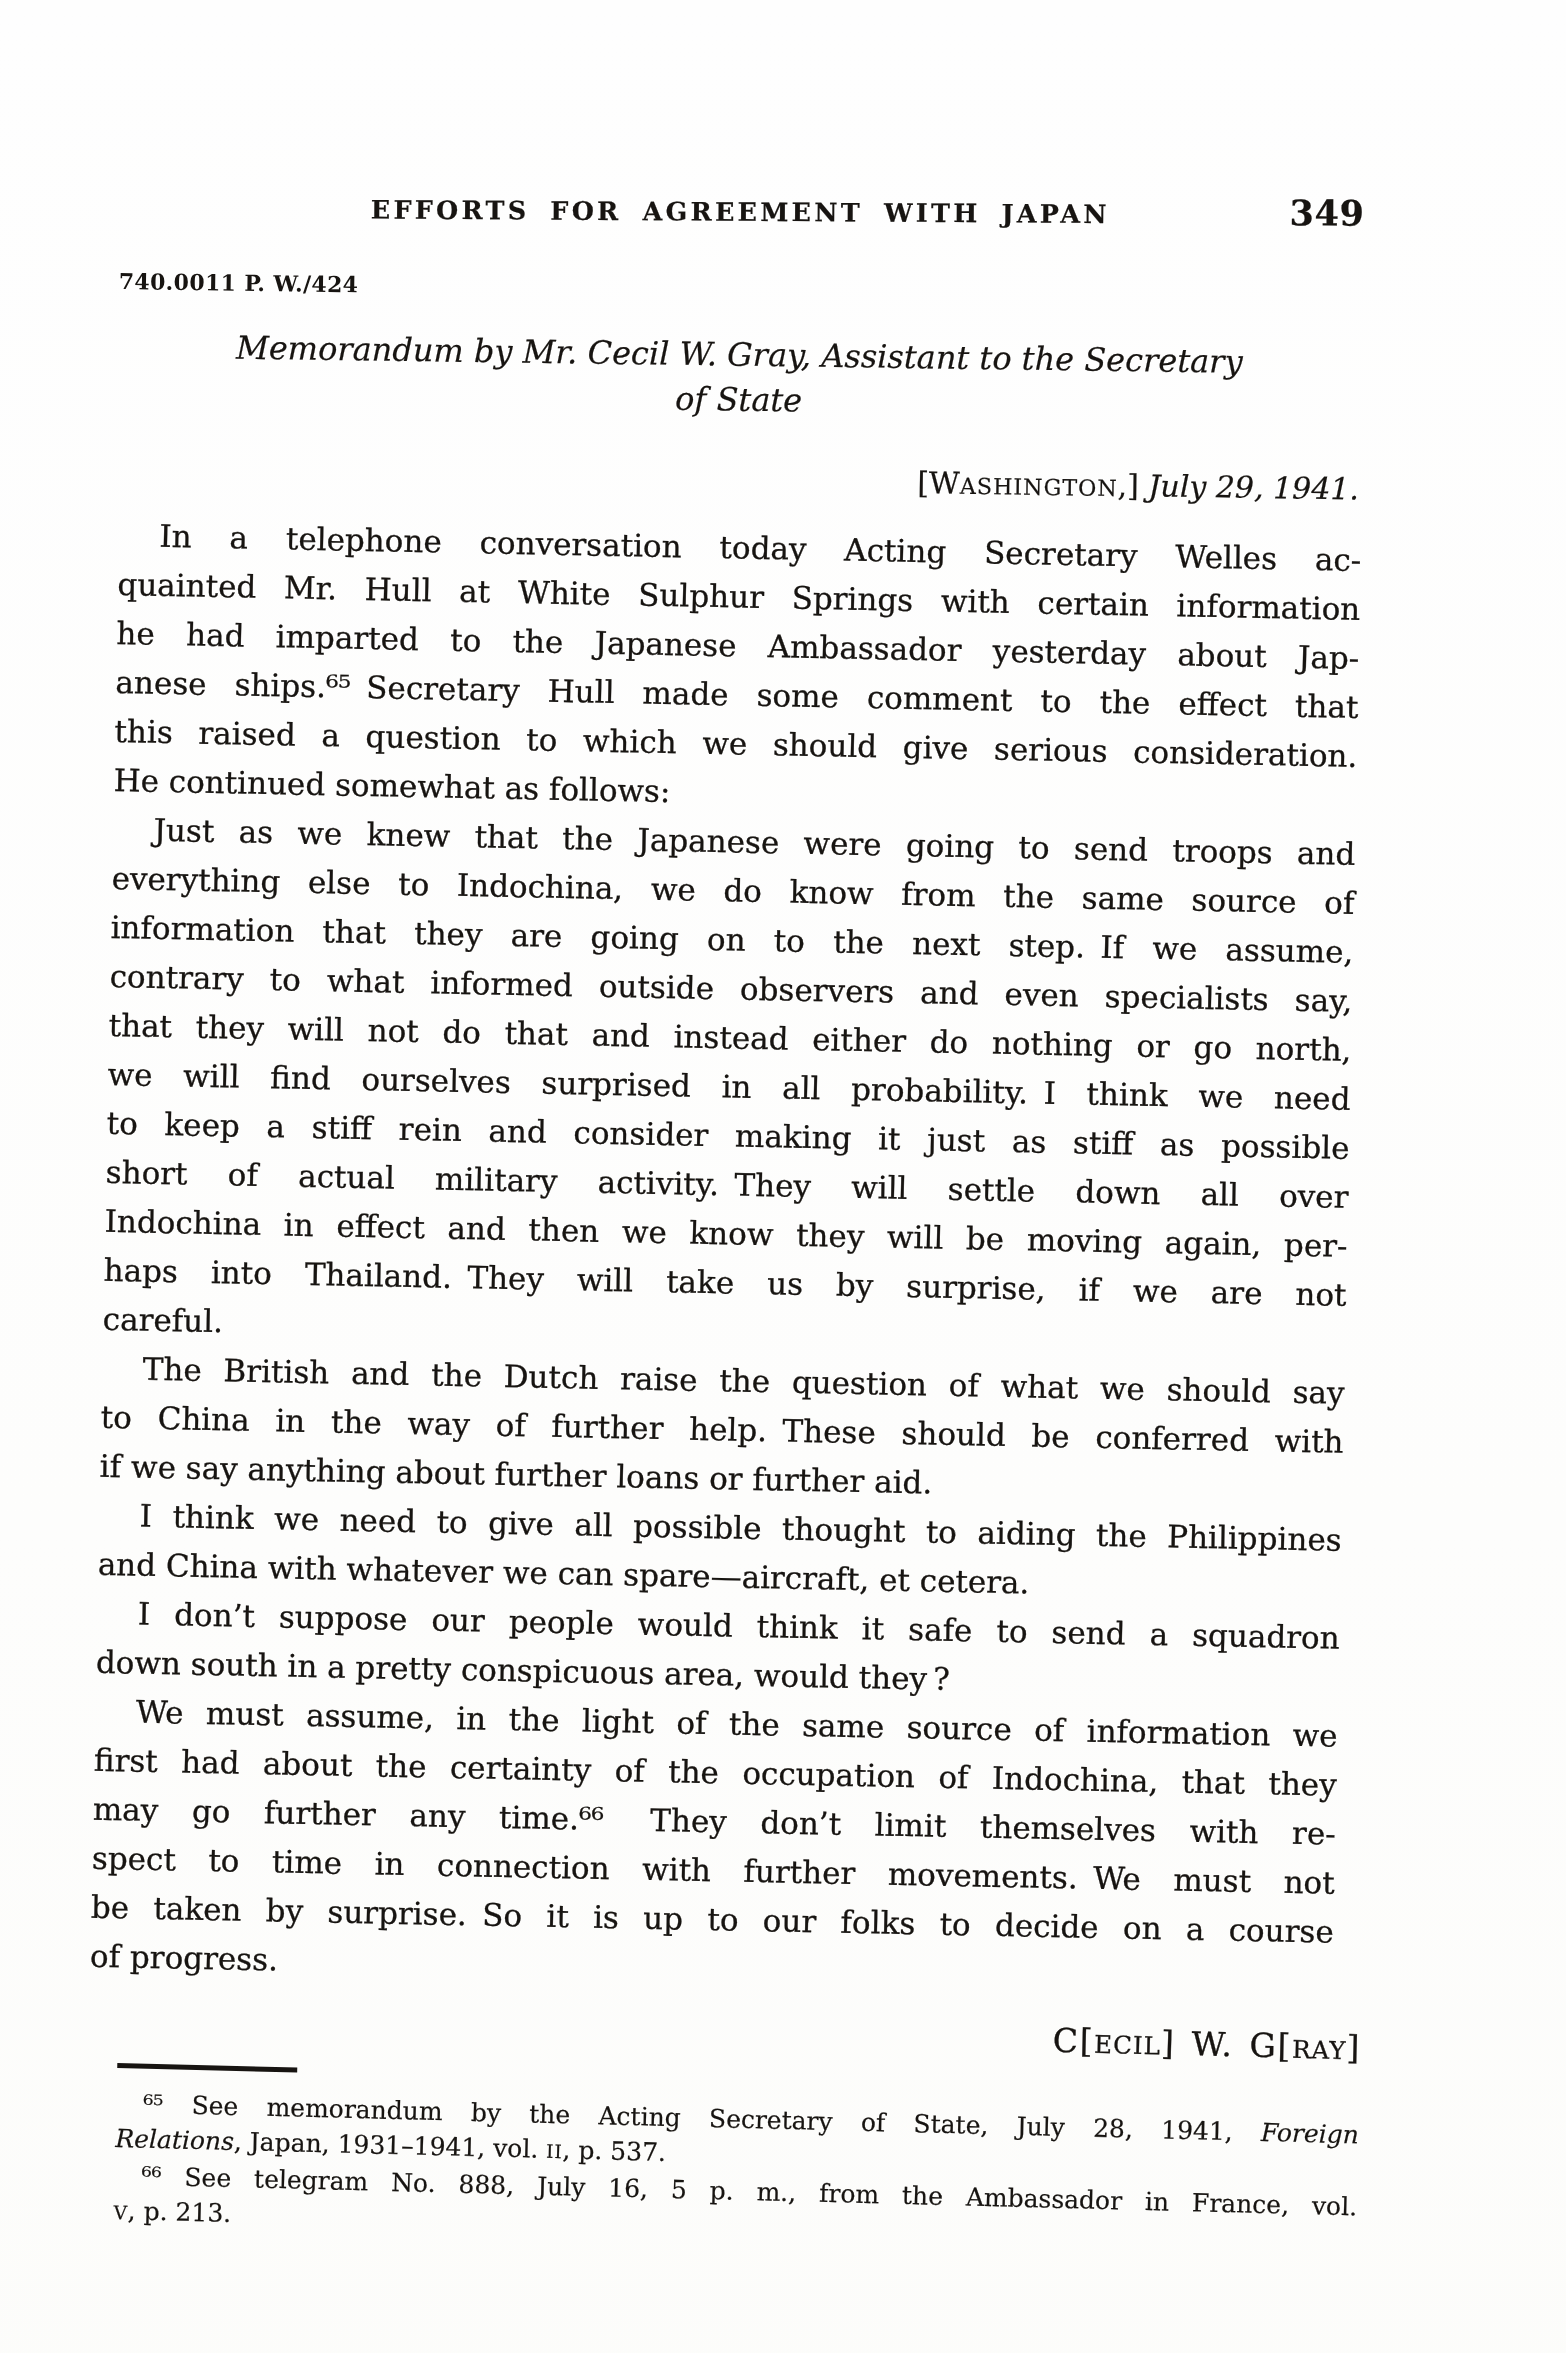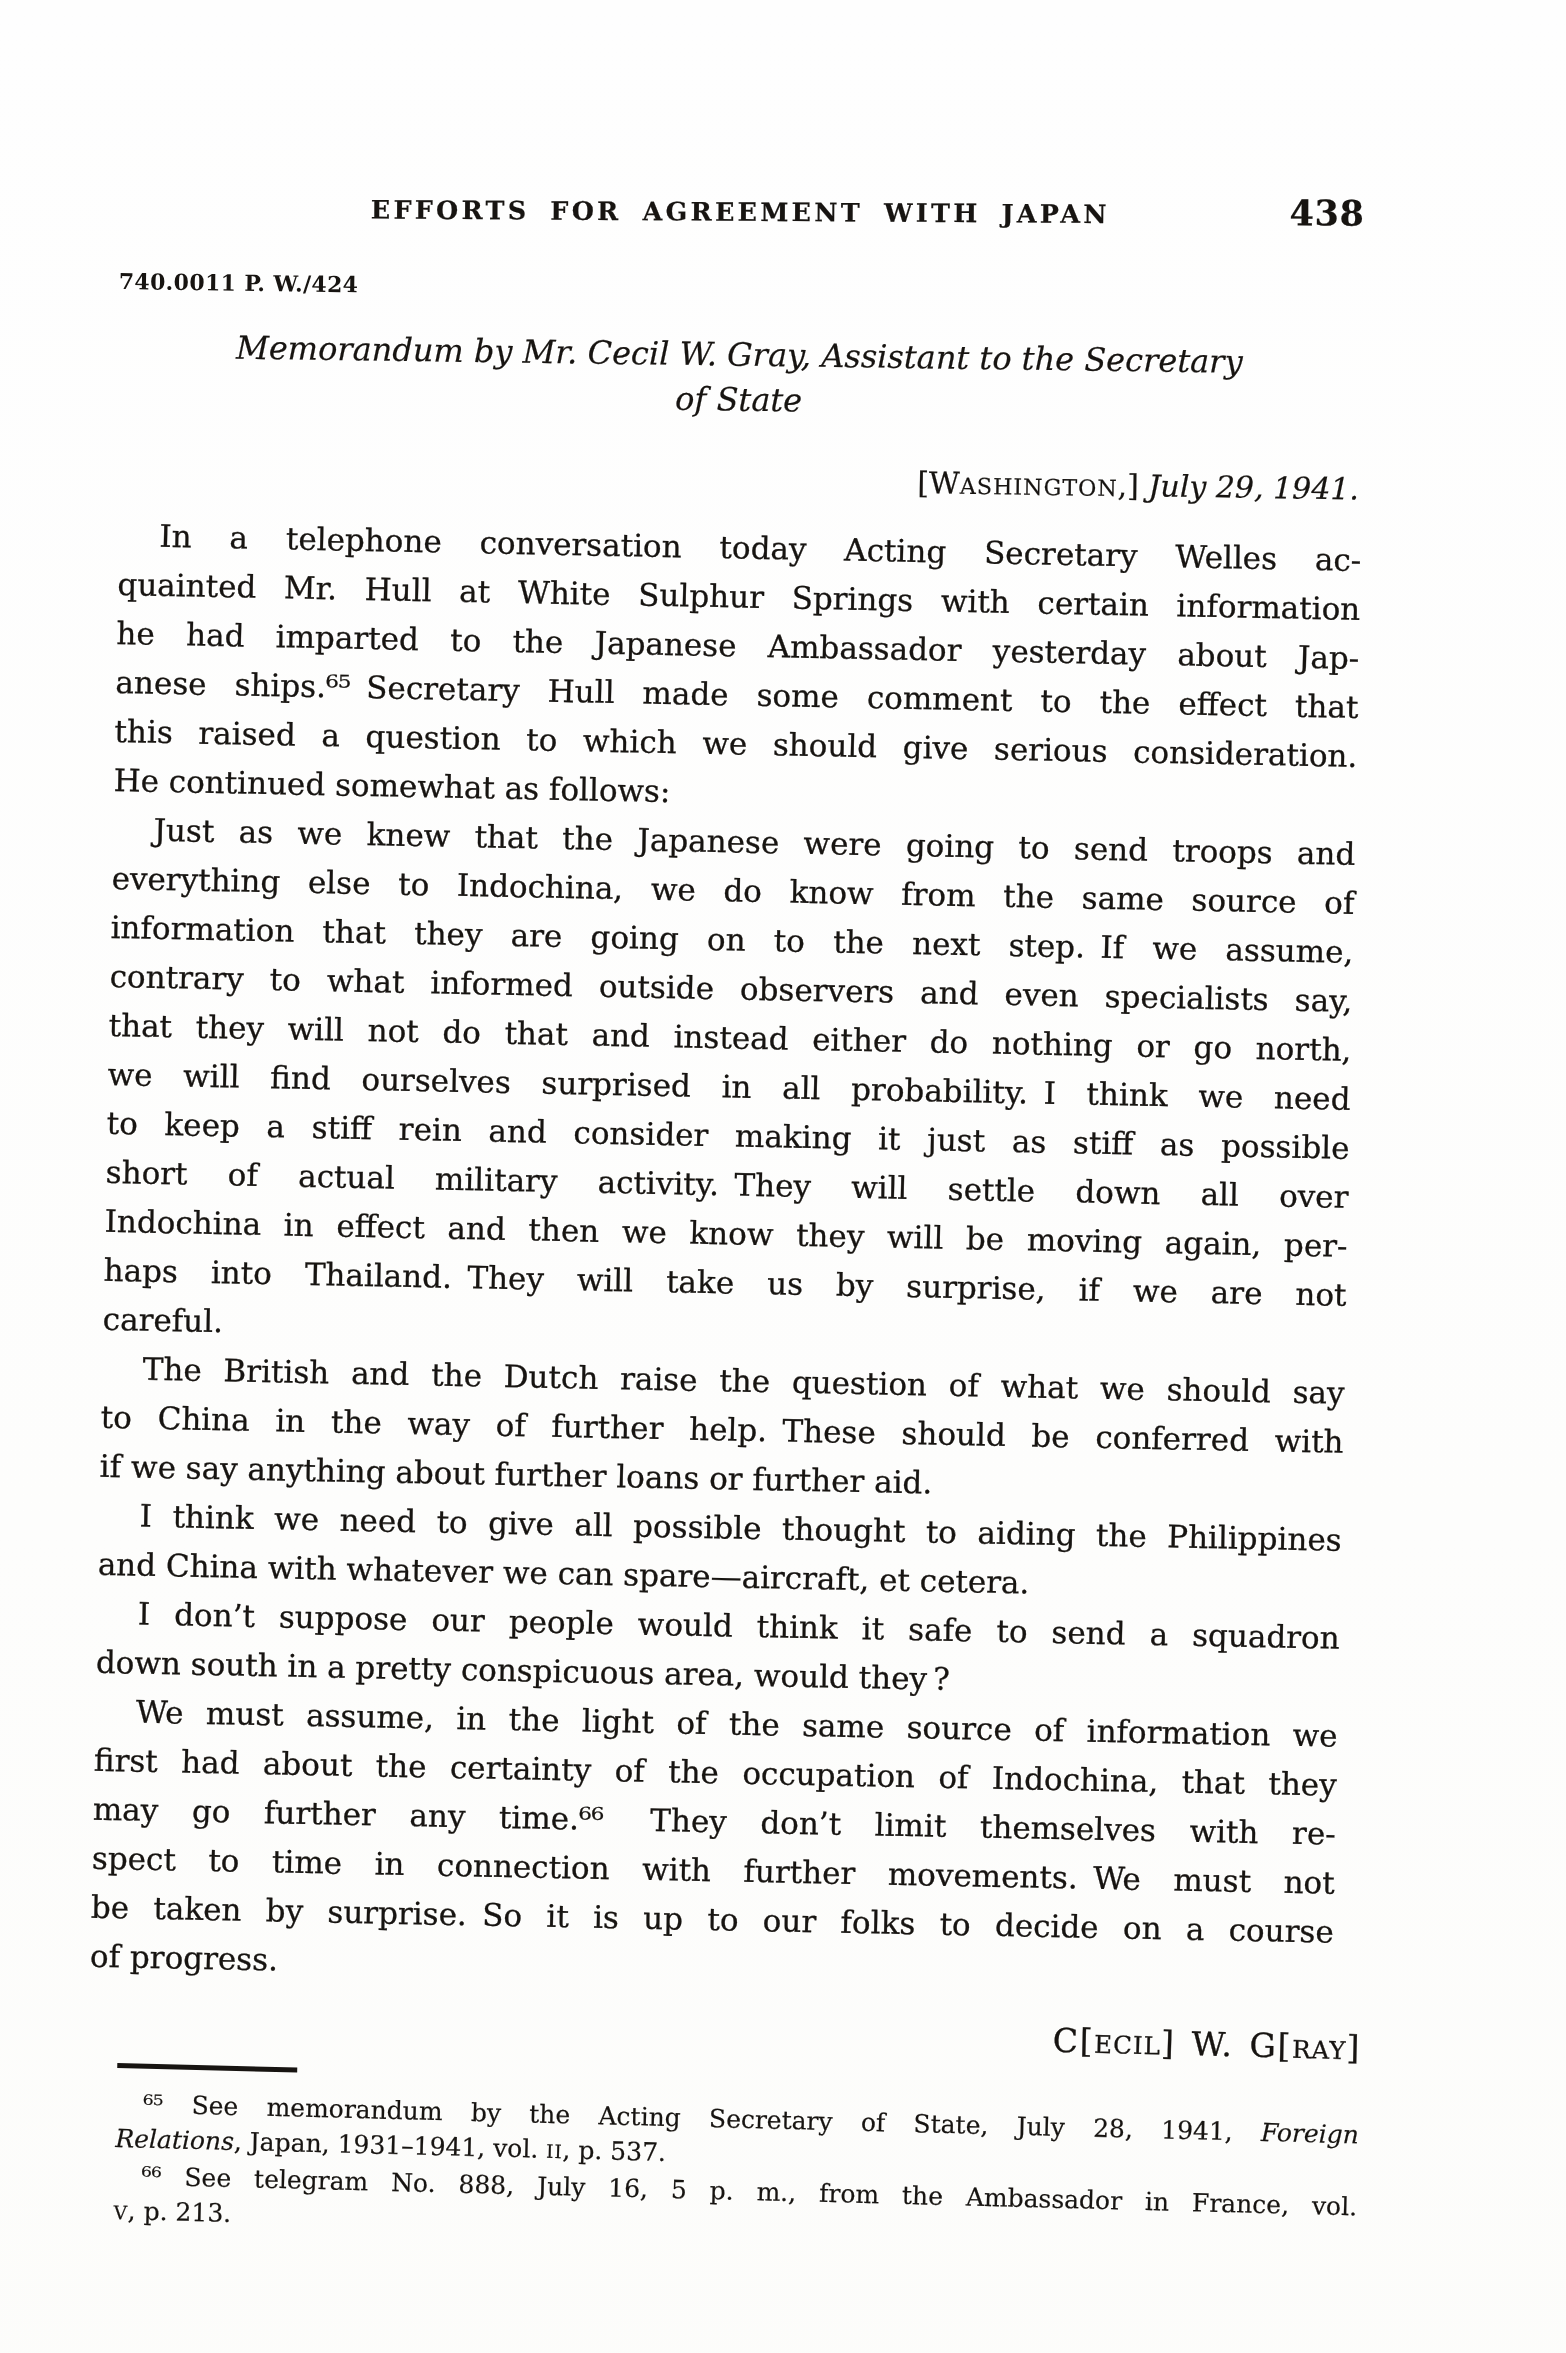--- a/index.html
+++ b/index.html
@@ -106,21 +106,21 @@
   .sc { text-transform: uppercase; font-size: 0.74em; letter-spacing: 0.045em; }
   .it { font-style: italic; }
 </style>
 </head>
 <body>
 
 <div class="page">
 
   <div class="sec sec-head">
     <div class="rh-title">EFFORTS FOR AGREEMENT WITH JAPAN</div>
-    <div class="rh-folio">438</div>
+    <div class="rh-folio">349</div>
   </div>
 
   <div class="sec sec-front">
     <div class="file-number">740.0011 P. W./424</div>
     <div class="doc-title">
       <div>Memorandum by Mr. Cecil W. Gray, Assistant to the Secretary</div>
       <div>of State</div>
     </div>
     <div class="dateline"><span>[W</span><span class="sc">ashington</span><span>,] </span><span class="it">July 29, 1941.</span></div>
   </div>

